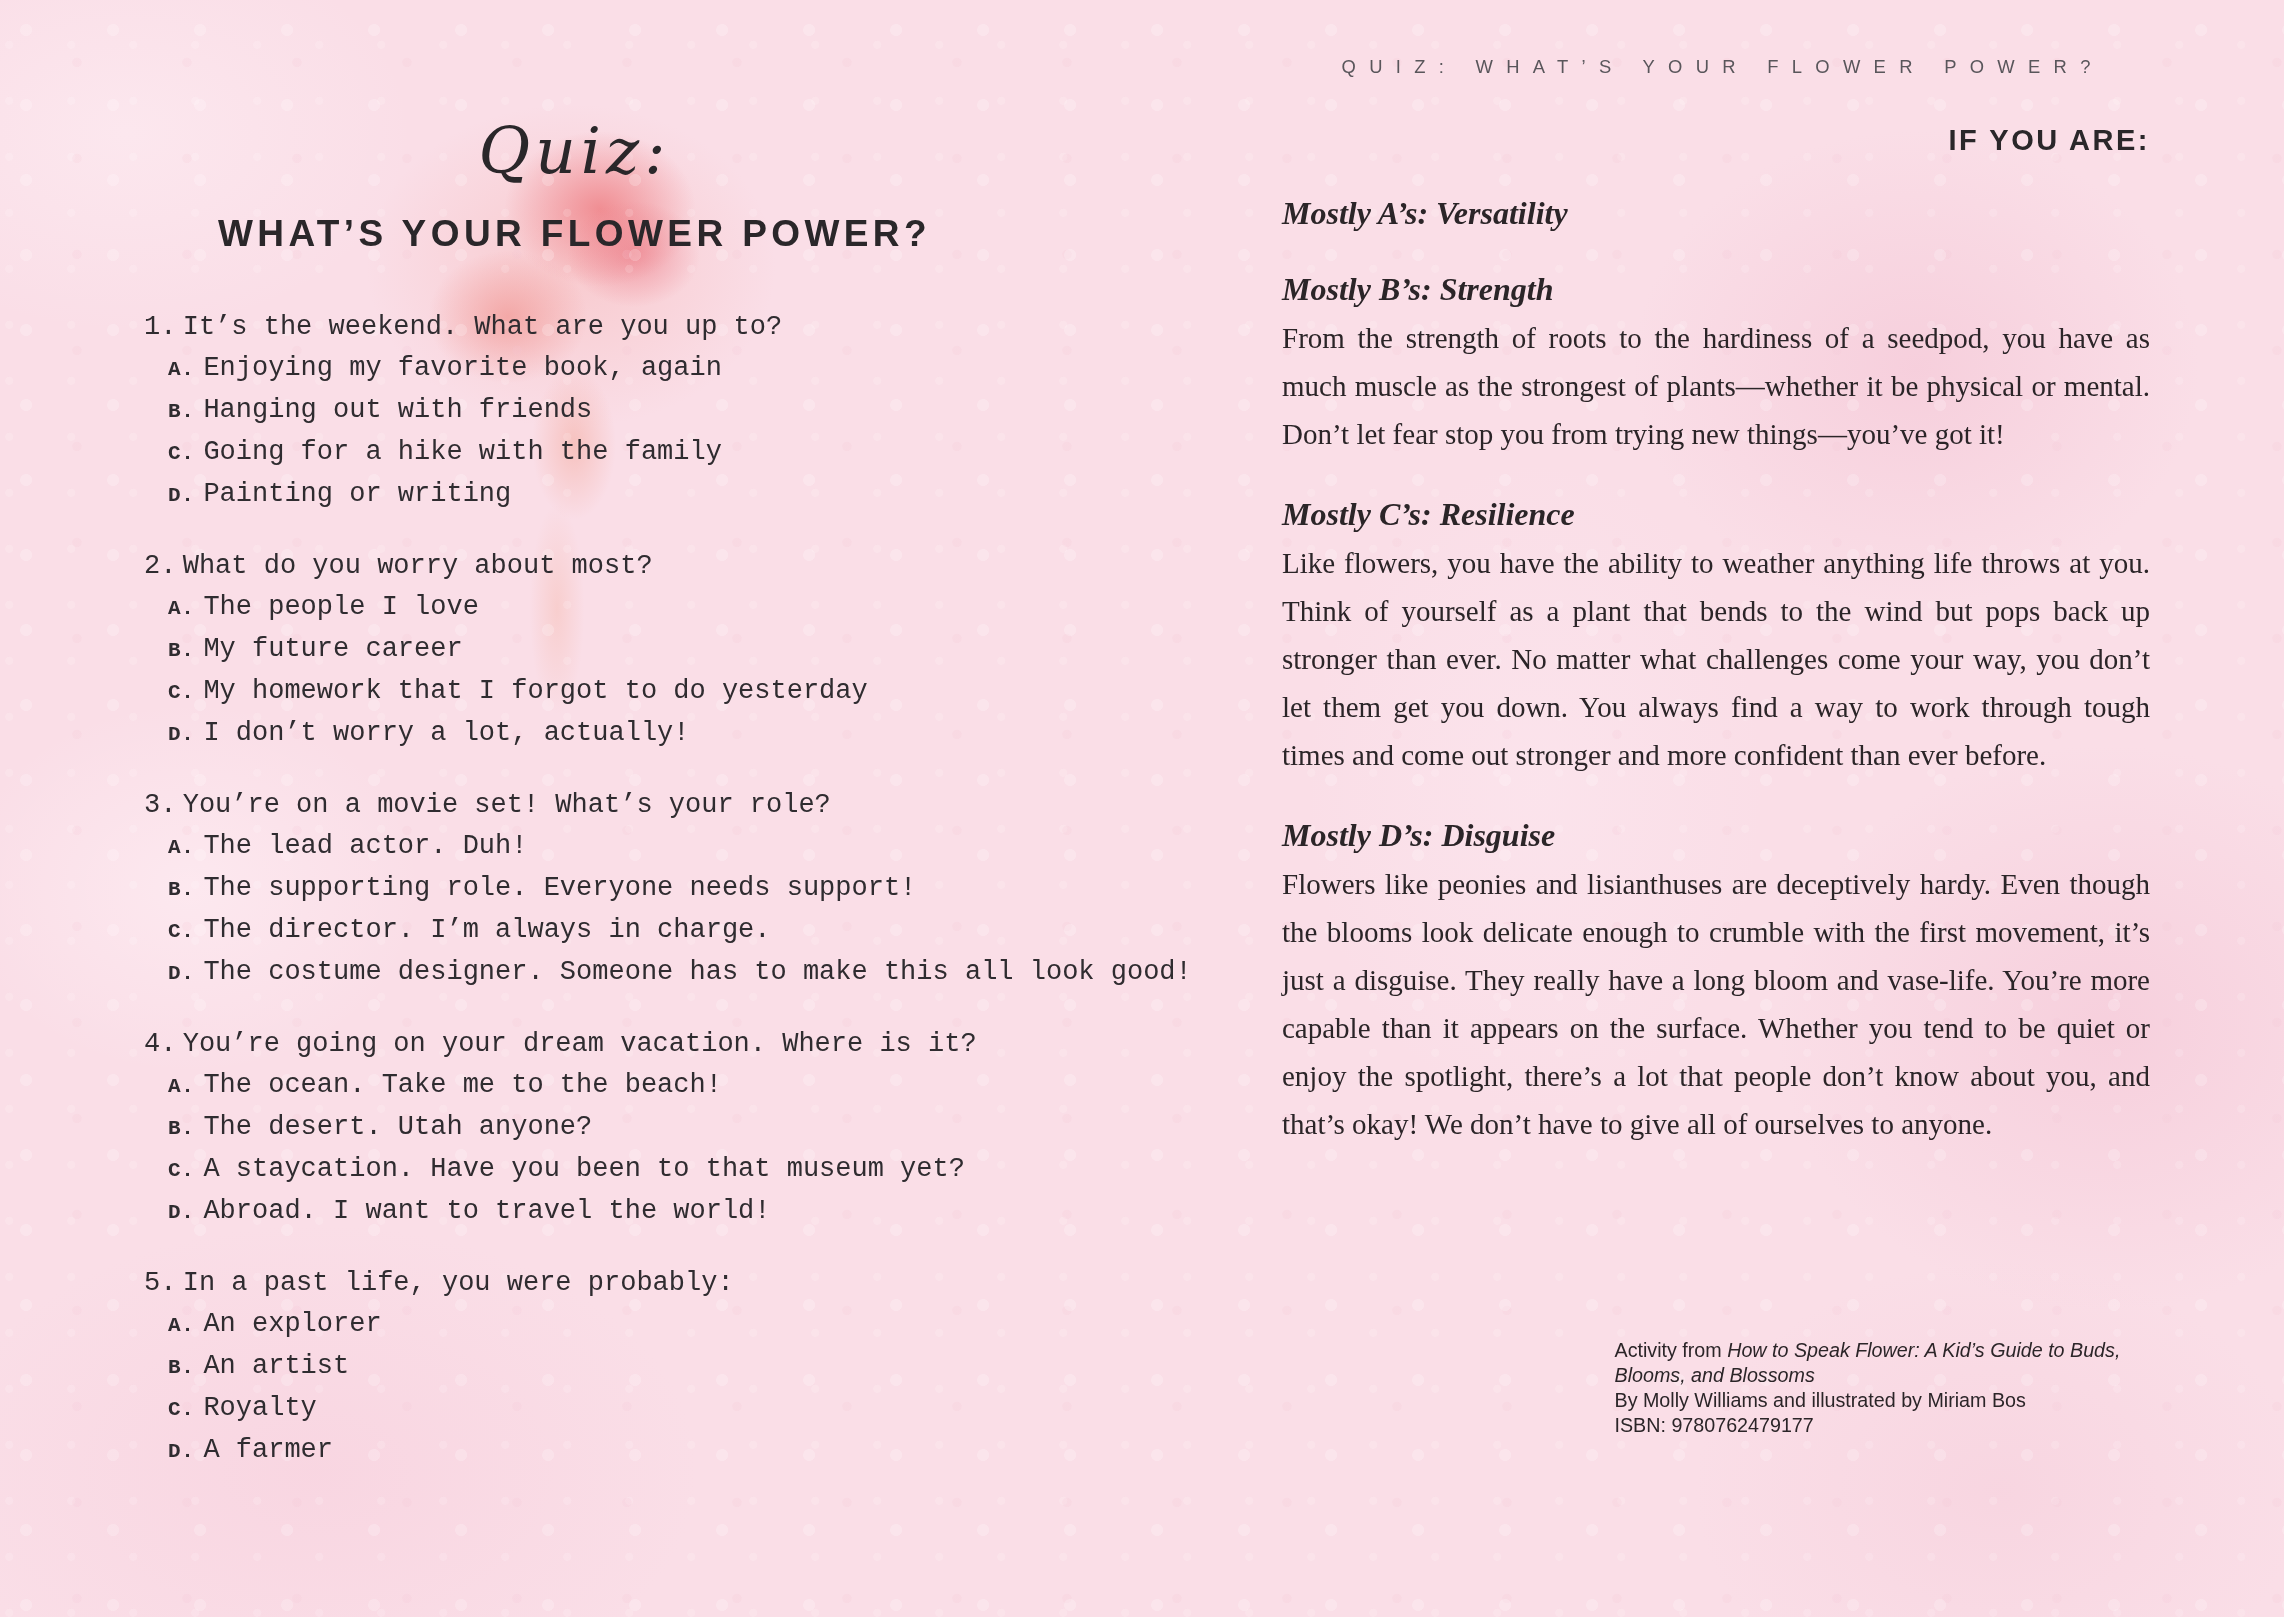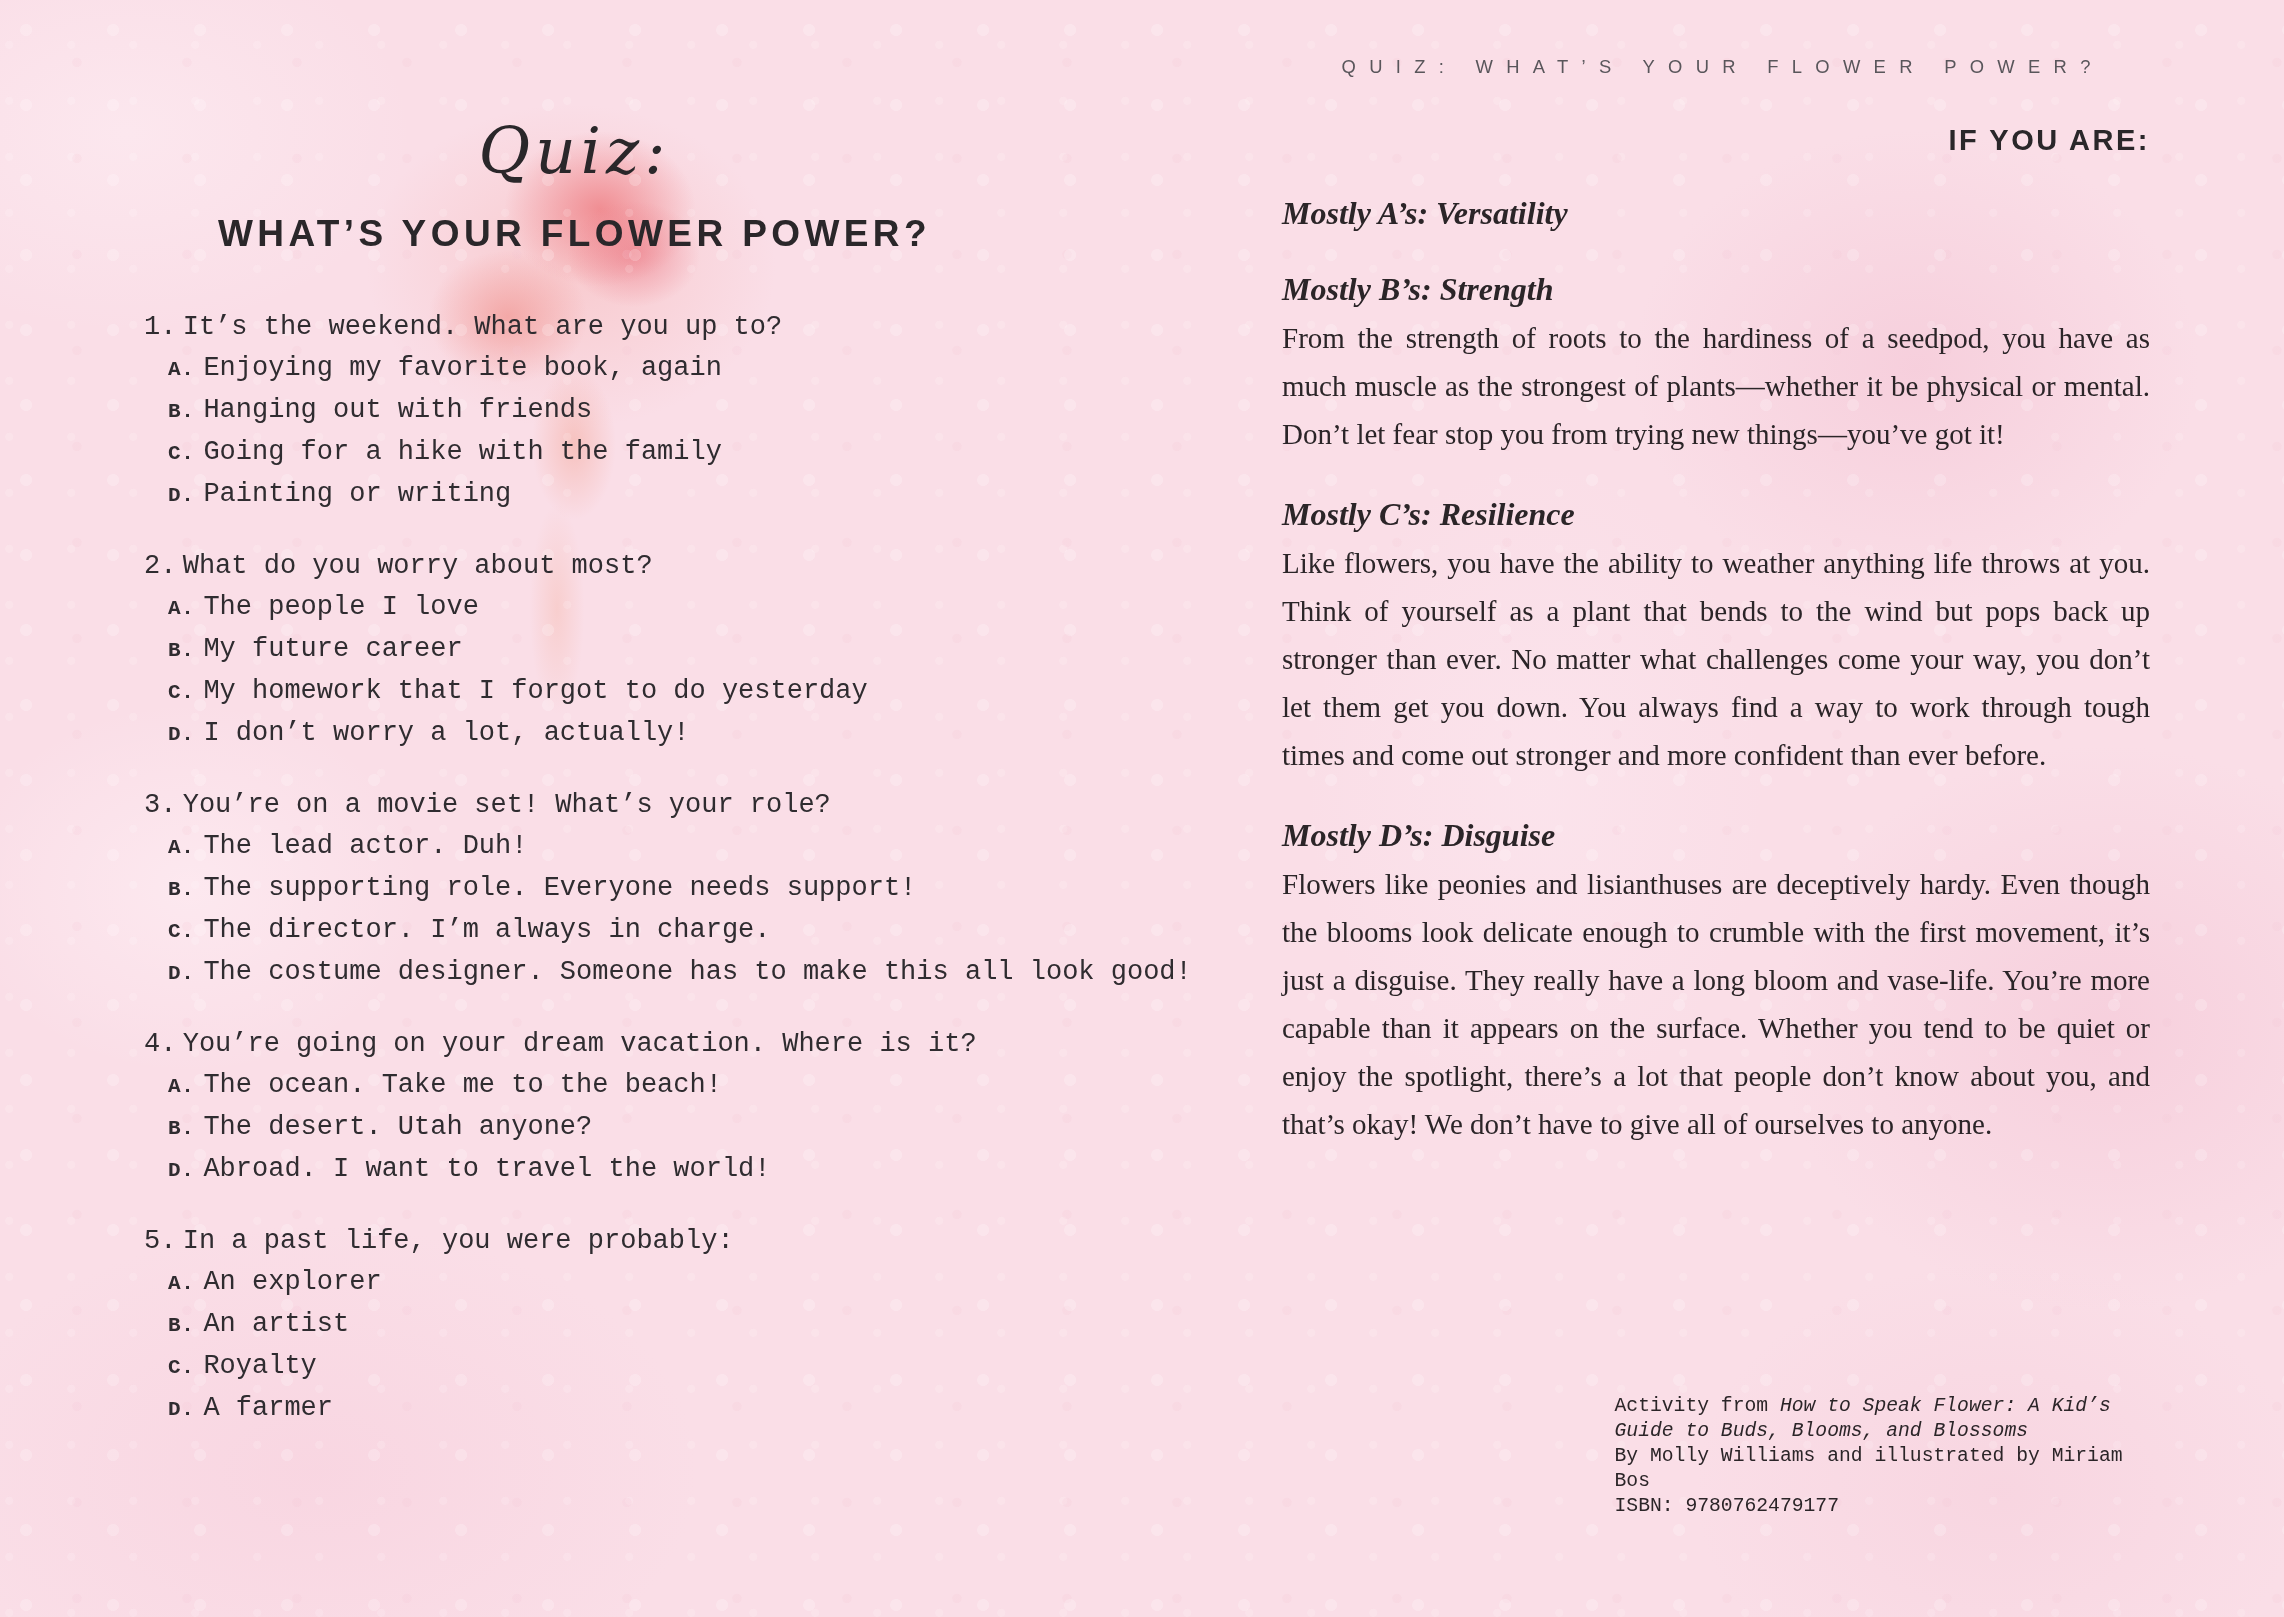--- a/index.html
+++ b/index.html
@@ -129,23 +129,23 @@
   }
   .result-body {
     margin: 0;
     font-family: "Liberation Serif", serif;
     font-size: 29px;
     line-height: 48px;
     text-align: justify;
     color: #2b2528;
   }
   .credit {
-    position: absolute; right: 2.5px; top: 1394px;
+    position: absolute; right: 2.5px; top: 1338px;
     width: 533px;
-    font-family: Liberation Mono, monospace;
+    font-family: Liberation Sans, sans-serif;
     font-size: 19.7px;
     line-height: 25px;
     color: #2b2528;
   }
   .credit p { margin: 0; }
 </style>
 </head>
 <body>
 
 <div class="spread">
@@ -196,20 +196,21 @@
 </div>
   </div>
 
   <div class="question">
     <div class="q-line"><span class="q-num">4.</span><span class="q-text">You’re going on your dream vacation. Where is it?</span></div>
     <div class="options">
   <div class="opt-line"><span class="opt-letter">A.</span><span class="opt-text">The ocean. Take me to the beach!</span></div>
 
   <div class="opt-line"><span class="opt-letter">B.</span><span class="opt-text">The desert. Utah anyone?</span></div>
 
+  <div class="opt-line"><span class="opt-letter">C.</span><span class="opt-text">A staycation. Have you been to that museum yet?</span></div>
 
   <div class="opt-line"><span class="opt-letter">D.</span><span class="opt-text">Abroad. I want to travel the world!</span></div>
 </div>
   </div>
 
   <div class="question">
     <div class="q-line"><span class="q-num">5.</span><span class="q-text">In a past life, you were probably:</span></div>
     <div class="options">
   <div class="opt-line"><span class="opt-letter">A.</span><span class="opt-text">An explorer</span></div>
 

